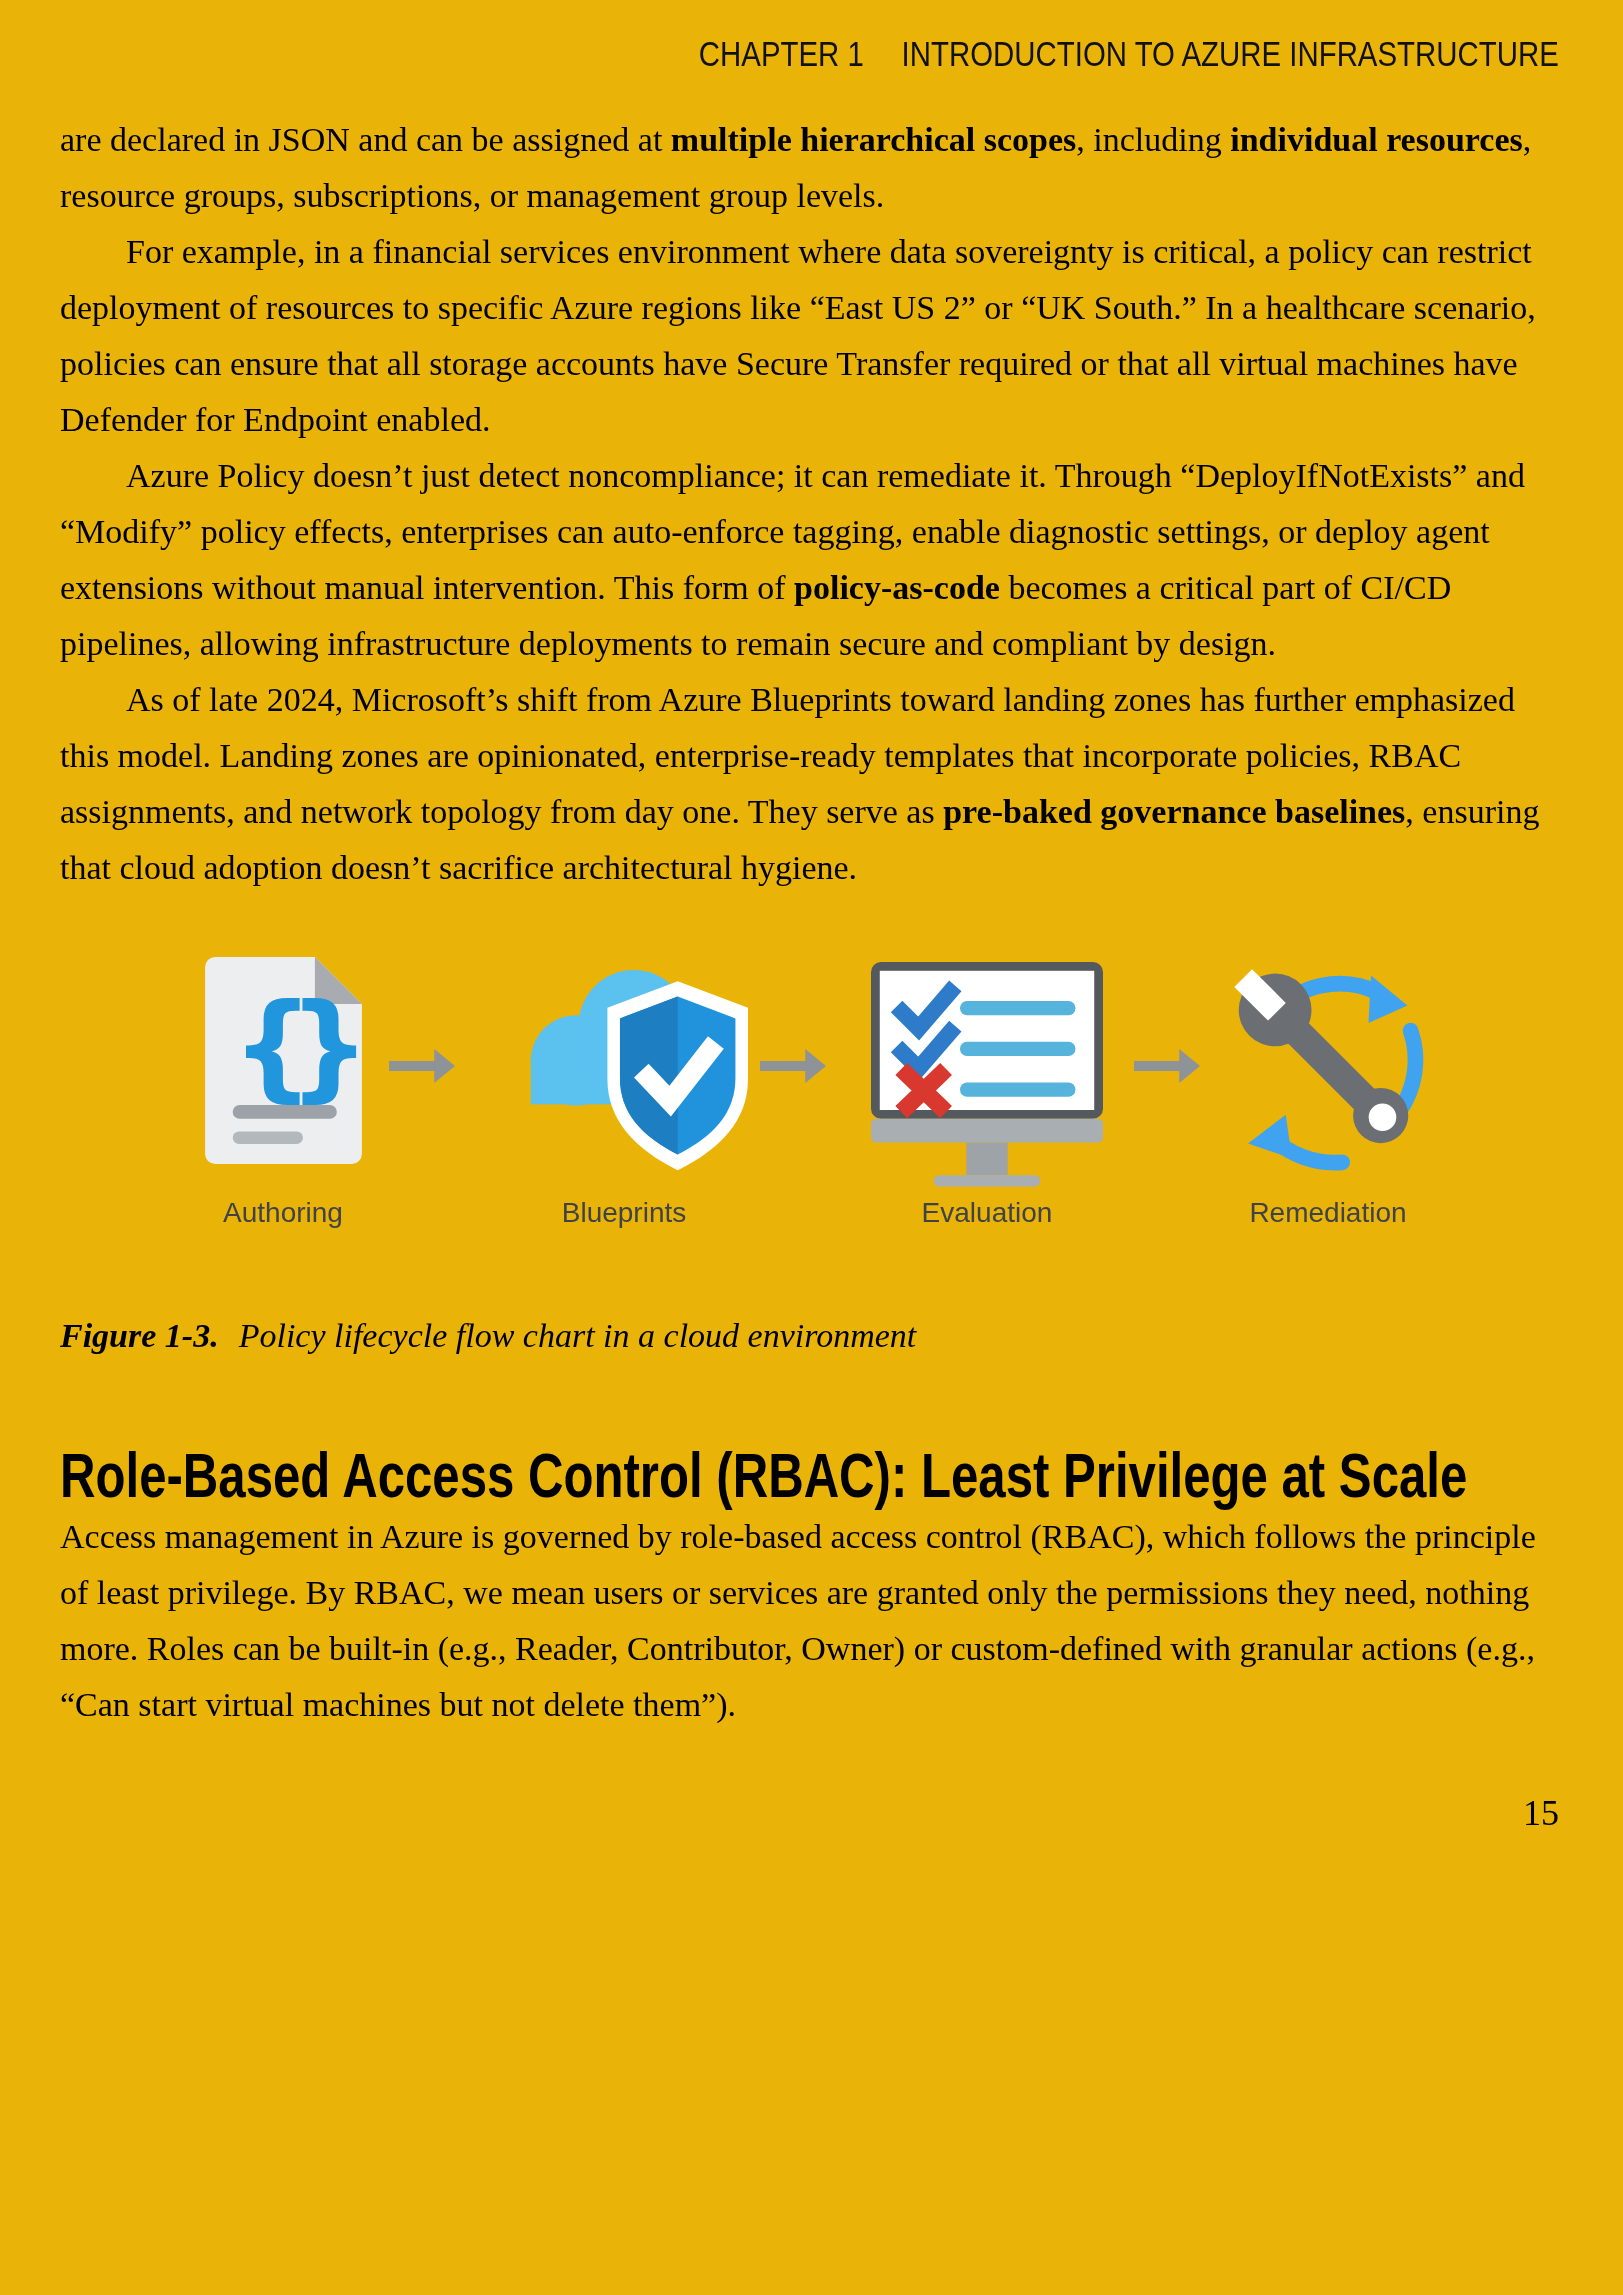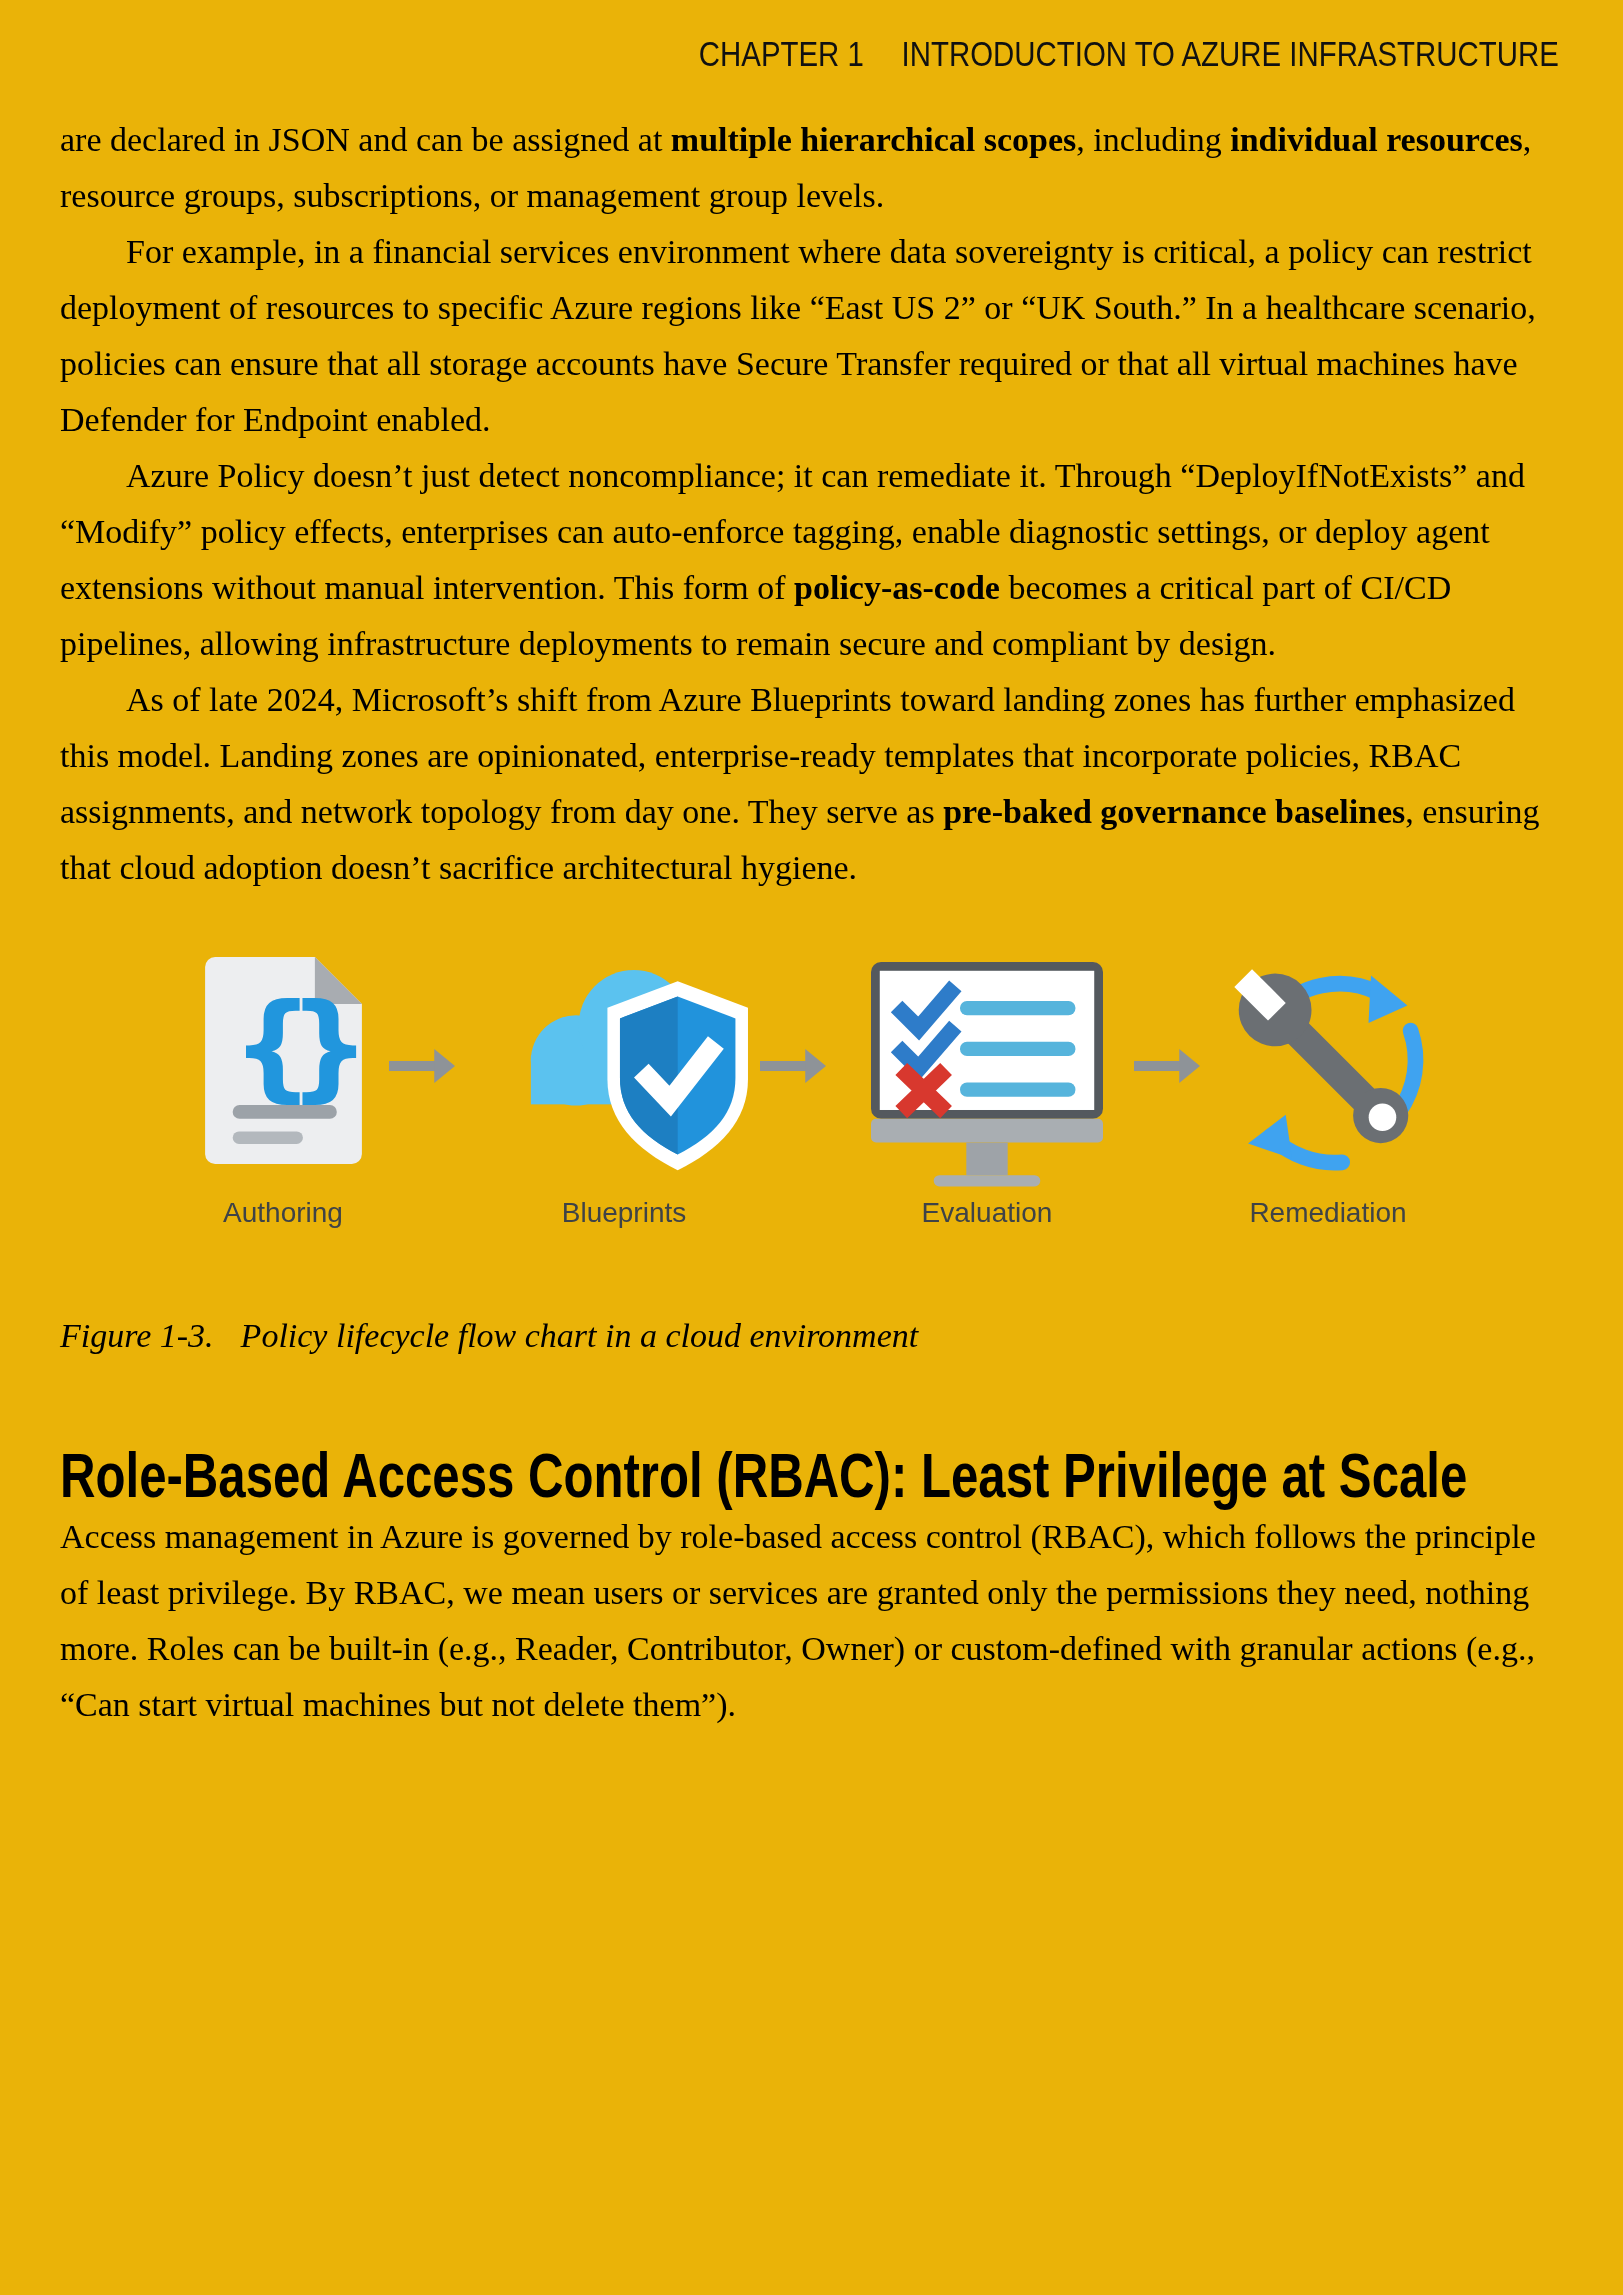--- a/index.html
+++ b/index.html
@@ -57,21 +57,21 @@
     font-family: "Liberation Sans", sans-serif;
     font-size: 28px;
     color: #3f4347;
   }
   .figcaption {
     margin-top: 63px;
     font-size: 34px;
     line-height: 50px;
     font-style: italic;
   }
-  .figcaption .cap-label { font-weight: normal; margin-right: 27px; }
+  .figcaption .cap-label { font-weight: bold; margin-right: 20px; }
   
   h1.section {
     margin: 80px 0 0 0;
     font-family: "Liberation Sans", sans-serif;
     font-weight: bold;
     font-size: 63px;
     line-height: 68px;
     white-space: nowrap;
     transform: scaleX(0.78);
     transform-origin: left center;
@@ -196,15 +196,16 @@
 
   <div class="figcaption">
     <span class="cap-label">Figure 1-3.</span><span>Policy lifecycle flow chart in a cloud environment</span>
   </div>
 
 
   <h1 class="section">Role-Based Access Control (RBAC): Least Privilege at Scale</h1>
 
   <p class="body after-heading">Access management in Azure is governed by role-based access control (RBAC), which follows the principle of least privilege. By RBAC, we mean users or services are granted only the permissions they need, nothing more. Roles can be built-in (e.g., Reader, Contributor, Owner) or custom-defined with granular actions (e.g., “Can start virtual machines but not delete them”).</p>
 
+  <div class="page-number">15</div>
 
 </div>
 
 
 </body></html>

